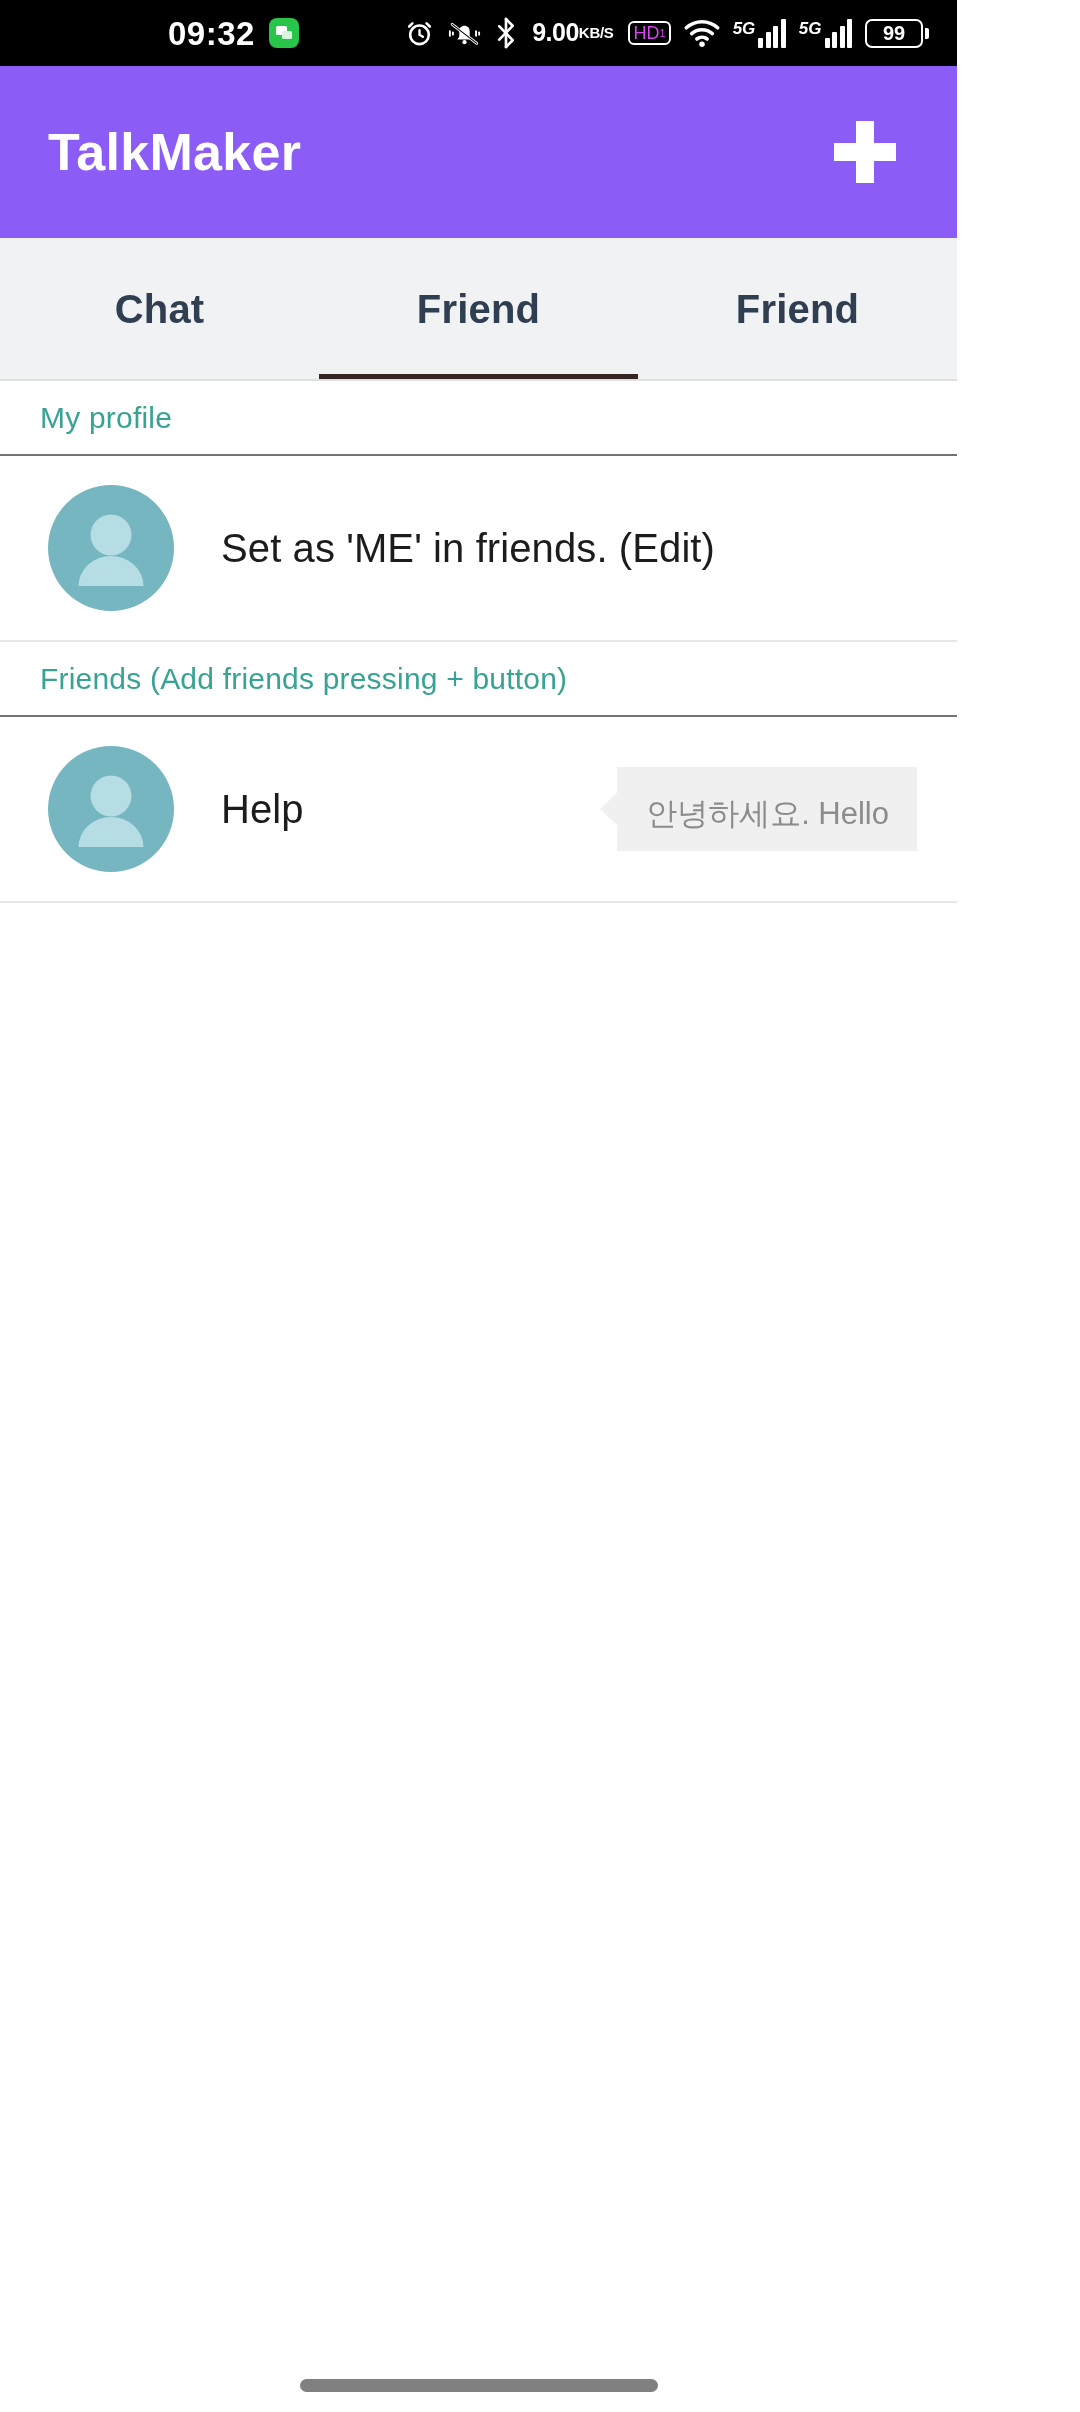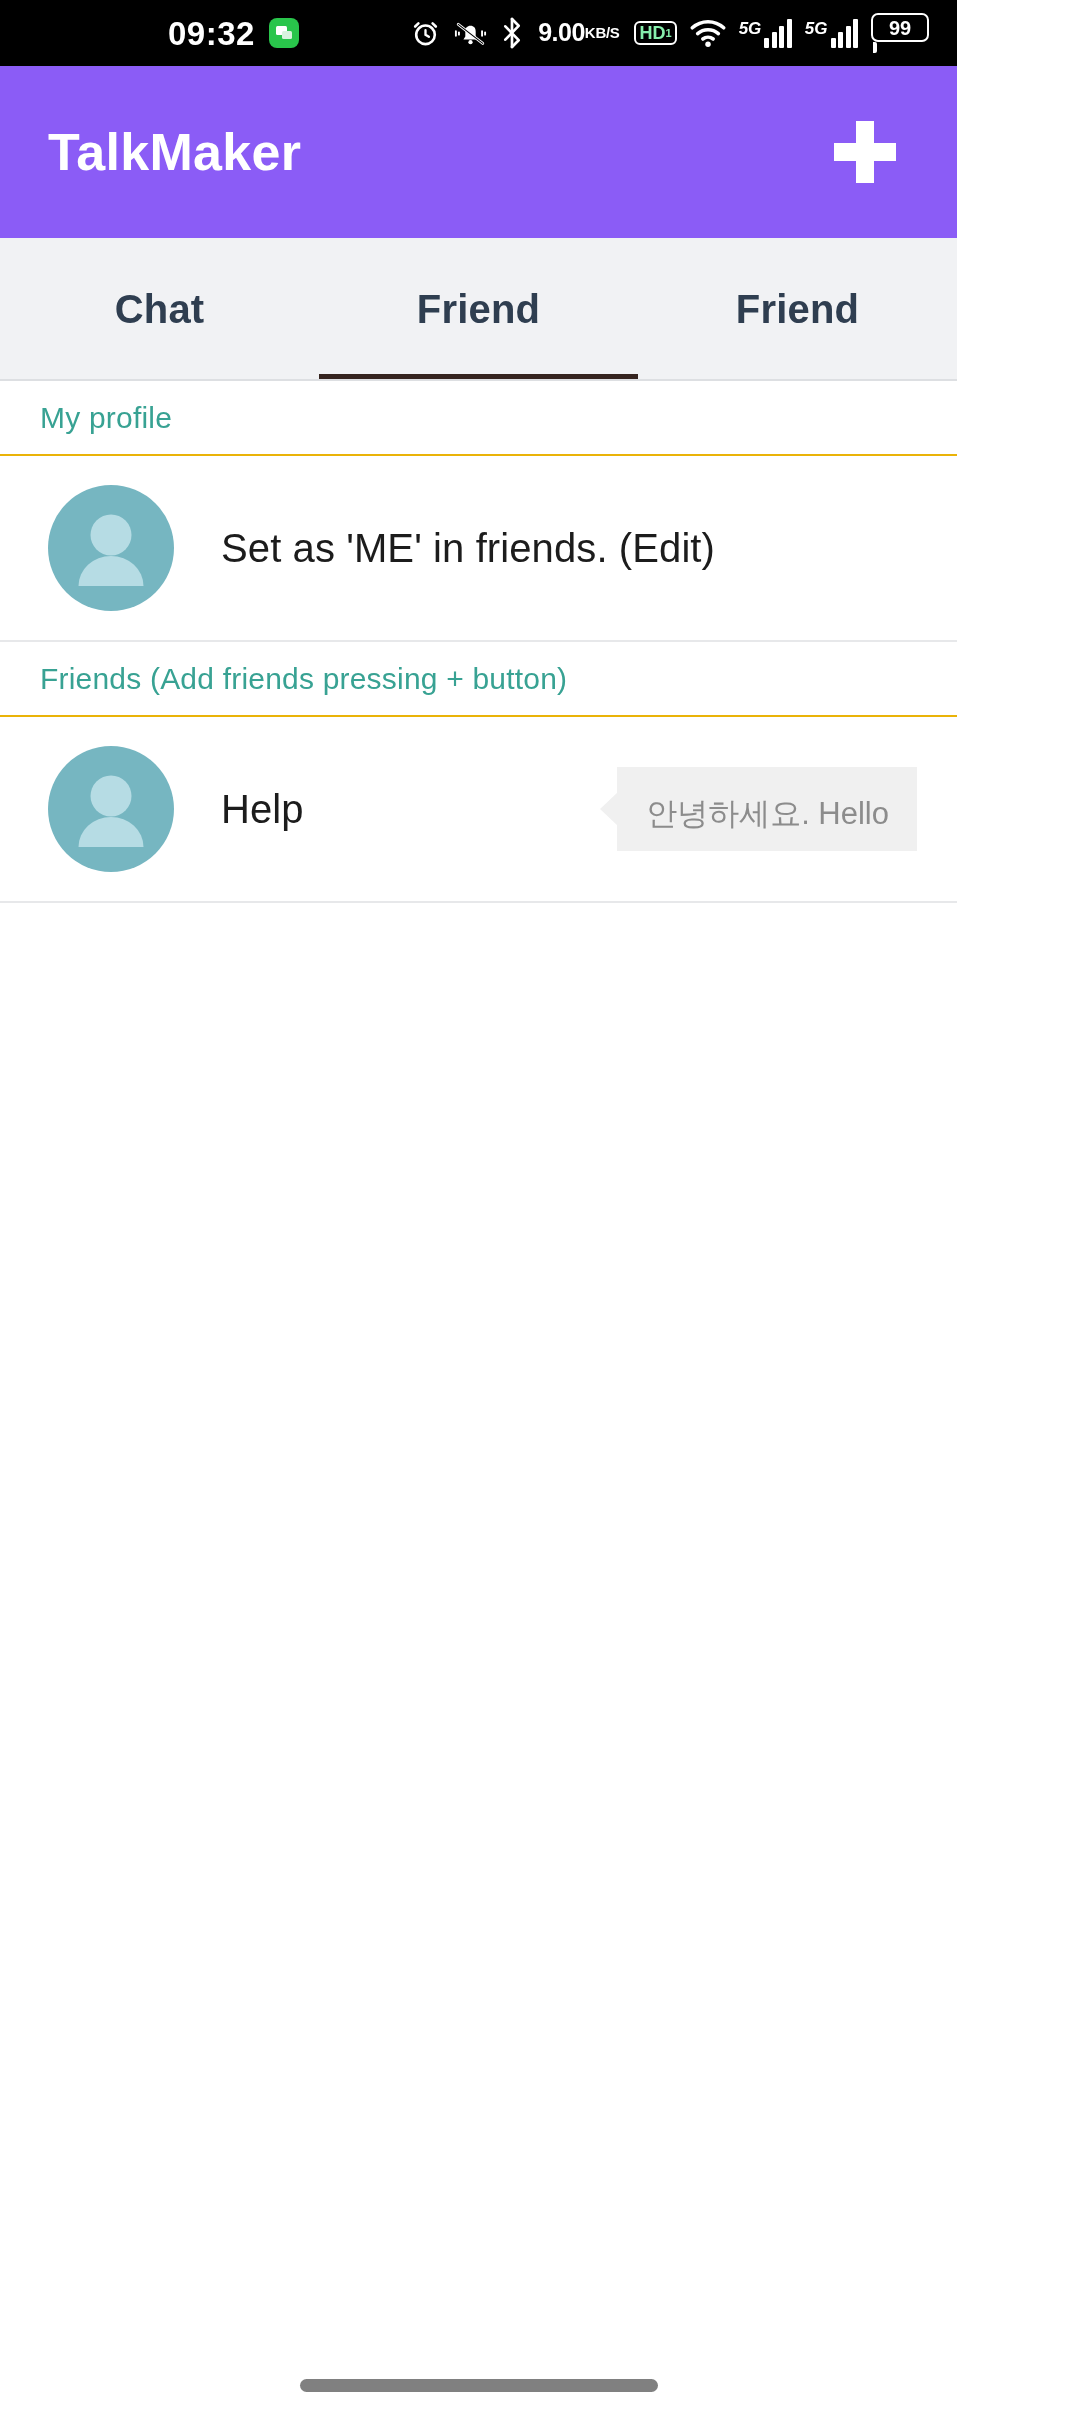--- a/index.html
+++ b/index.html
@@ -45,38 +45,38 @@
   .sb-ico { display:flex; align-items:center; justify-content:center; }
   .sb-speed {
     color:#ffffff; line-height:0.95; text-align:center;
     display:flex; align-items:center;
     margin:0 1px;
   }
   .sb-speed .v { font-size:25px; font-weight:700; letter-spacing:-0.5px; }
   .sb-speed .u { font-size:15px; font-weight:700; letter-spacing:-0.3px; }
   .sb-hd {
     border:2.5px solid #ffffff; border-radius:6px;
-    color:#86efac; font-size:18px; font-weight:700;
+    color:#d946ef; font-size:18px; font-weight:400;
     padding:1px 3px 1px 4px; line-height:1;
     display:flex; align-items:center;
   }
   .sb-hd sup { font-size:11px; vertical-align:super; line-height:1; }
   .sb-net { display:flex; align-items:flex-end; gap:3px;font-style:italic; }
   .sb-net .g {
     color:#ffffff; font-size:17px; font-weight:700;
     line-height:1; margin-bottom:11px;
   }
   .bars { display:flex; align-items:flex-end; gap:2.5px; height:30px; }
   .bars i { display:block; width:5px; background:#ffffff; border-radius:1px; }
   .bars i:nth-child(1){ height:10px; }
   .bars i:nth-child(2){ height:16px; }
   .bars i:nth-child(3){ height:22px; }
   .bars i:nth-child(4){ height:29px; }
   .sb-batt {
-    display:flex; align-items:flex-start;flex-direction:column;
+    display:flex; align-items:center;
   }
   .sb-batt .shell {
     border:2.5px solid #ffffff; border-radius:7px;
     height:29px; min-width:58px;
     display:flex; align-items:center; justify-content:center;
     padding:0 5px;
   }
   .sb-batt .lvl { color:#ffffff; font-size:20px; font-weight:700; line-height:1; }
   .sb-batt .nub {
     width:4px; height:11px; background:#ffffff;
@@ -141,21 +141,21 @@
   }
 
   
   .content { flex:1 1 auto; background:#ffffff; overflow:hidden; position:relative; }
 
   .section-head {
     height:75px;
     display:flex; align-items:center;
     padding-left:40px;
     background:#ffffff;
-    border-bottom:2px solid #eab308;
+    border-bottom:2px solid #737373;
   }
   .section-head span {
     color:#38a293; font-size:30px; font-weight:400;
     letter-spacing:0.2px;
   }
 
   .row {
     height:186px;
     display:flex; align-items:center;
     padding:0 0 0 48px;

